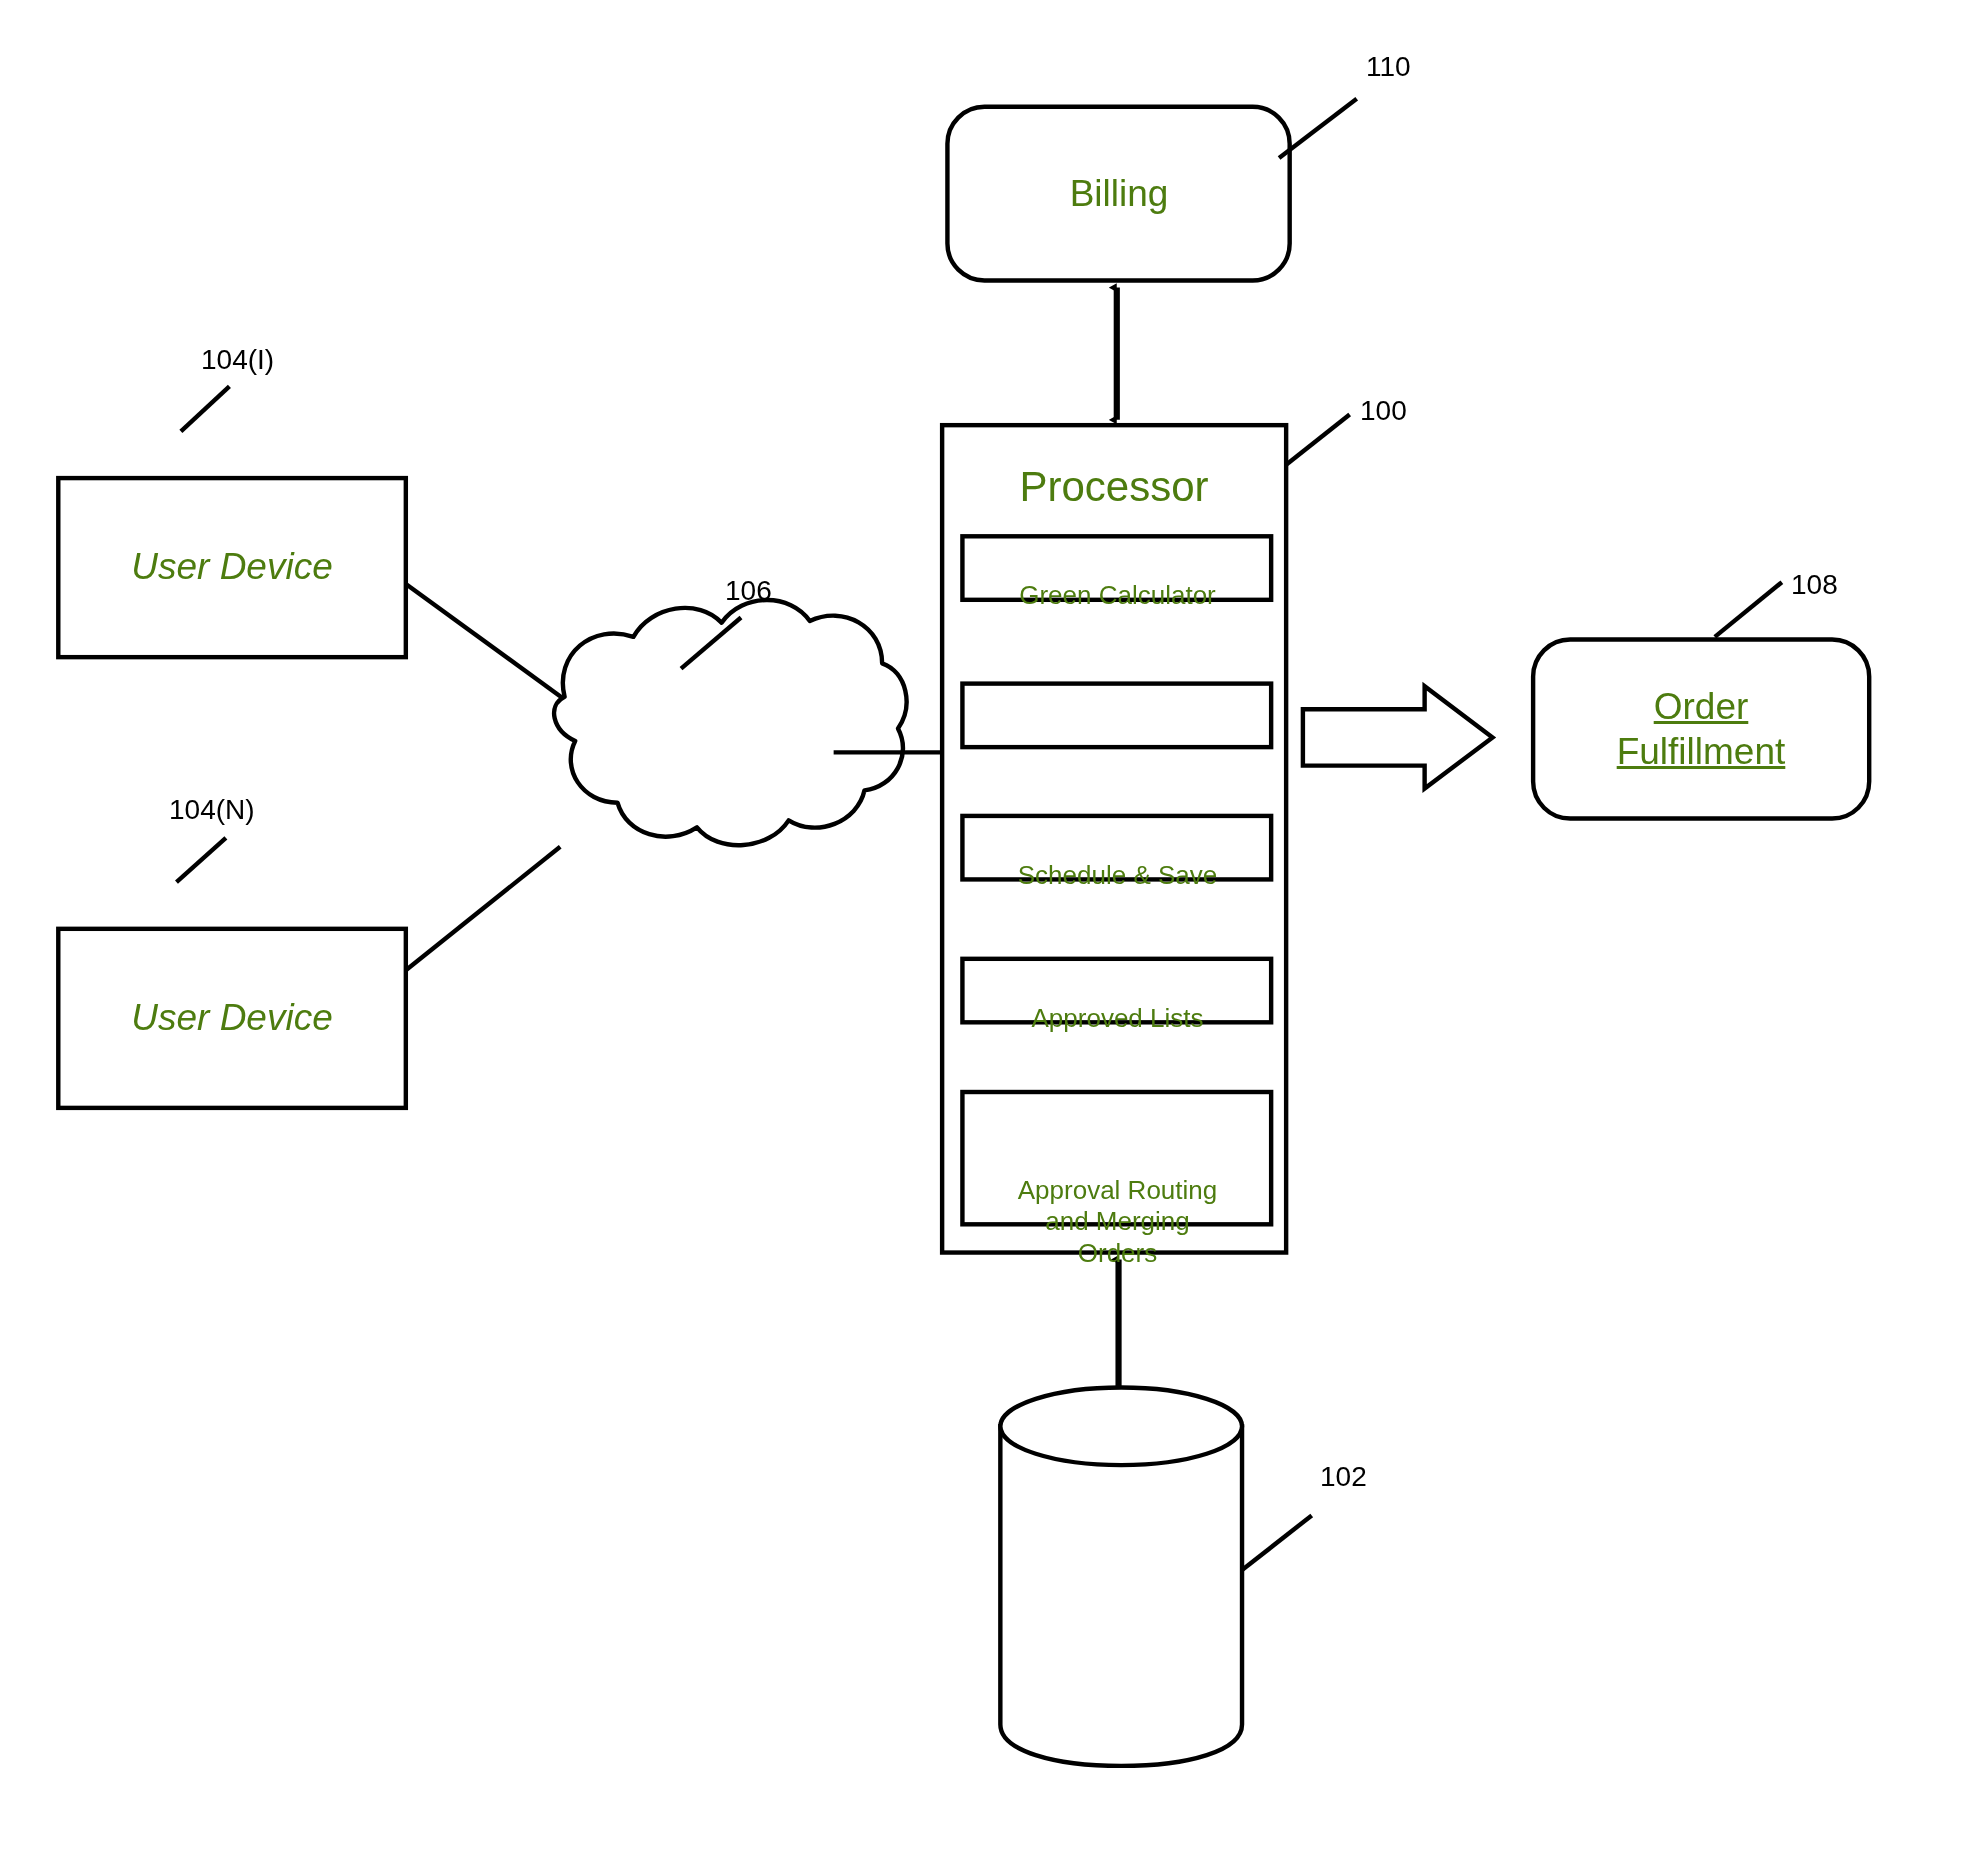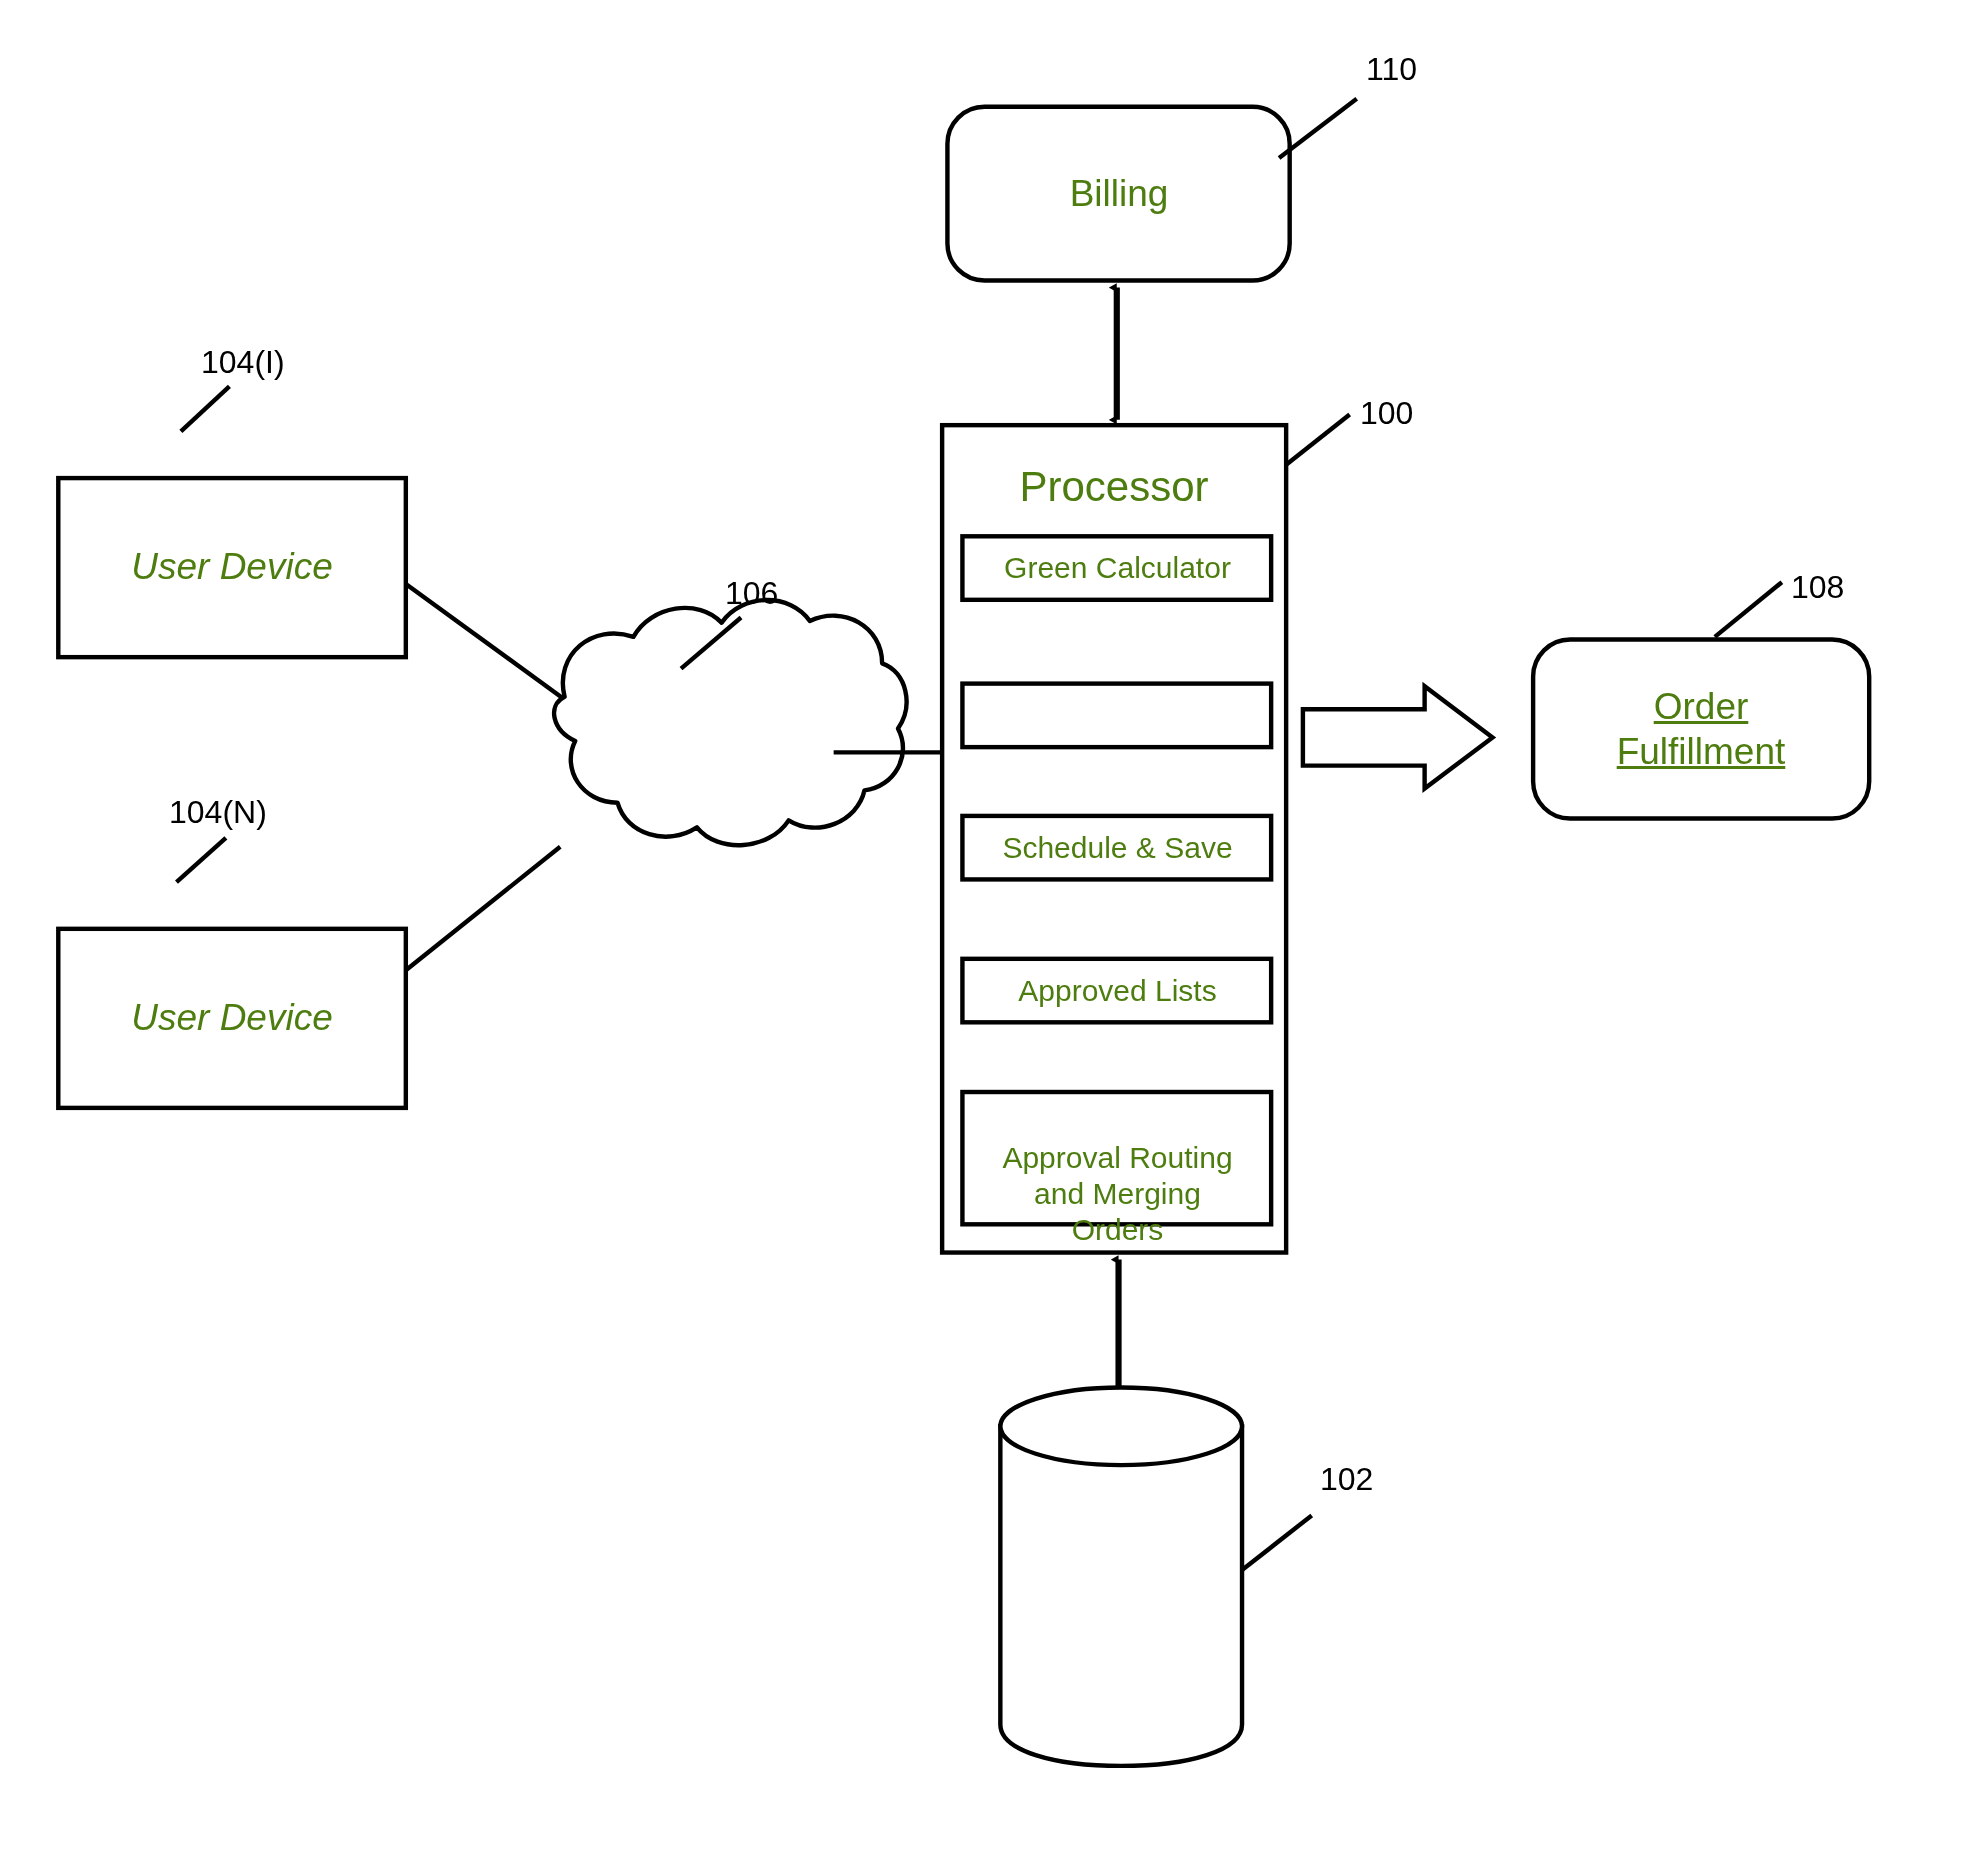--- a/index.html
+++ b/index.html
@@ -24,37 +24,37 @@
     height: 1870px;
   }
   .lbl {
     position: absolute;
     font-family: "Liberation Sans", sans-serif;
     color: #000;
     white-space: pre;
     line-height: 1.15;
   }
   .ref {
-    font-size: 32px;
+    font-size: 28px;
   }
   .boxtext {
     position: absolute;
     display: flex;
     align-items: center;
     justify-content: center;
     text-align: center;
     font-family: "Liberation Sans", sans-serif;
     color: #4d7c0f;
     white-space: pre-line;
     line-height: 1.2;
   }
   .t-device { font-size: 37px; font-style: italic; }
   .t-billing { font-size: 37px; }
   .t-proc-title { font-size: 42px; }
-  .t-module { font-size: 30px; }
+  .t-module { font-size: 26px; margin-top: 28px; }
   .t-order { font-size: 37px; }
 </style>
 </head>
 <body>
 
 <div id="canvas">
 
   <svg class="layer" viewBox="0 0 2223 2120" xmlns="http://www.w3.org/2000/svg">
     <defs>
       <marker id="arrowUp" markerWidth="10" markerHeight="10" refX="5" refY="9" orient="auto" markerUnits="userSpaceOnUse">

